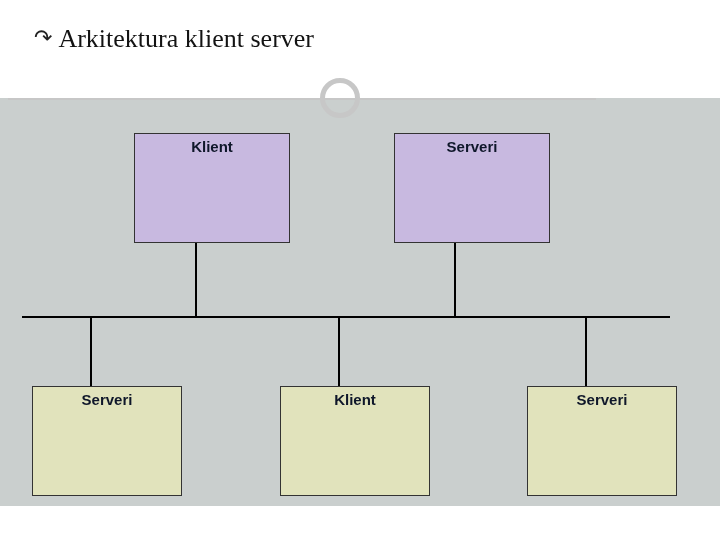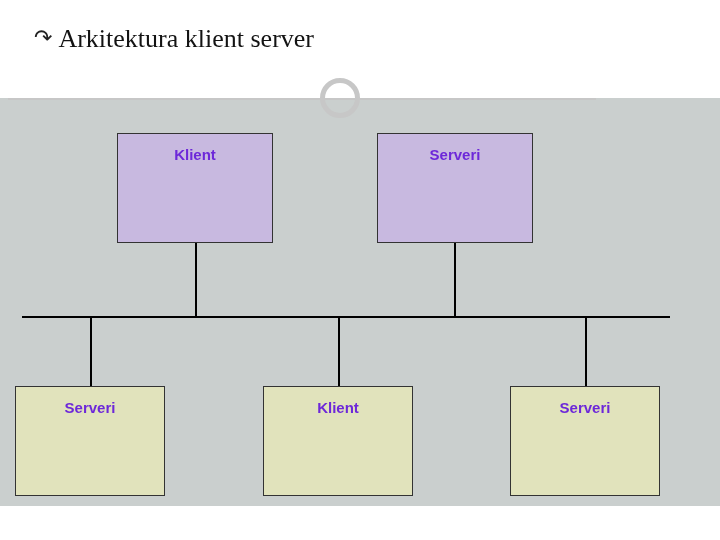--- a/index.html
+++ b/index.html
@@ -68,25 +68,26 @@
     border-radius: 50%;
     background: transparent;
     box-sizing: border-box;
   }
 
   .box {
     position: absolute;
     box-sizing: border-box;
     border: 1.5px solid #333;
     text-align: center;
-    padding-top: 12px;
+    padding-top: 4px;
     font-family: Verdana, Arial, sans-serif;
     font-size: 15px;
     font-weight: bold;
-    color: #6d28d9;
+    color: #0f172a;
+    margin-left: 17px;
   }
   .top-box    { width: 156px; height: 110px; background: #c8b9e0; }
   .bottom-box { width: 150px; height: 110px; background: #e1e3bc; }
 
   
   .vline, .hline {
     position: absolute;
     background: #000;
   }
   .vline { width: 1.5px; }

